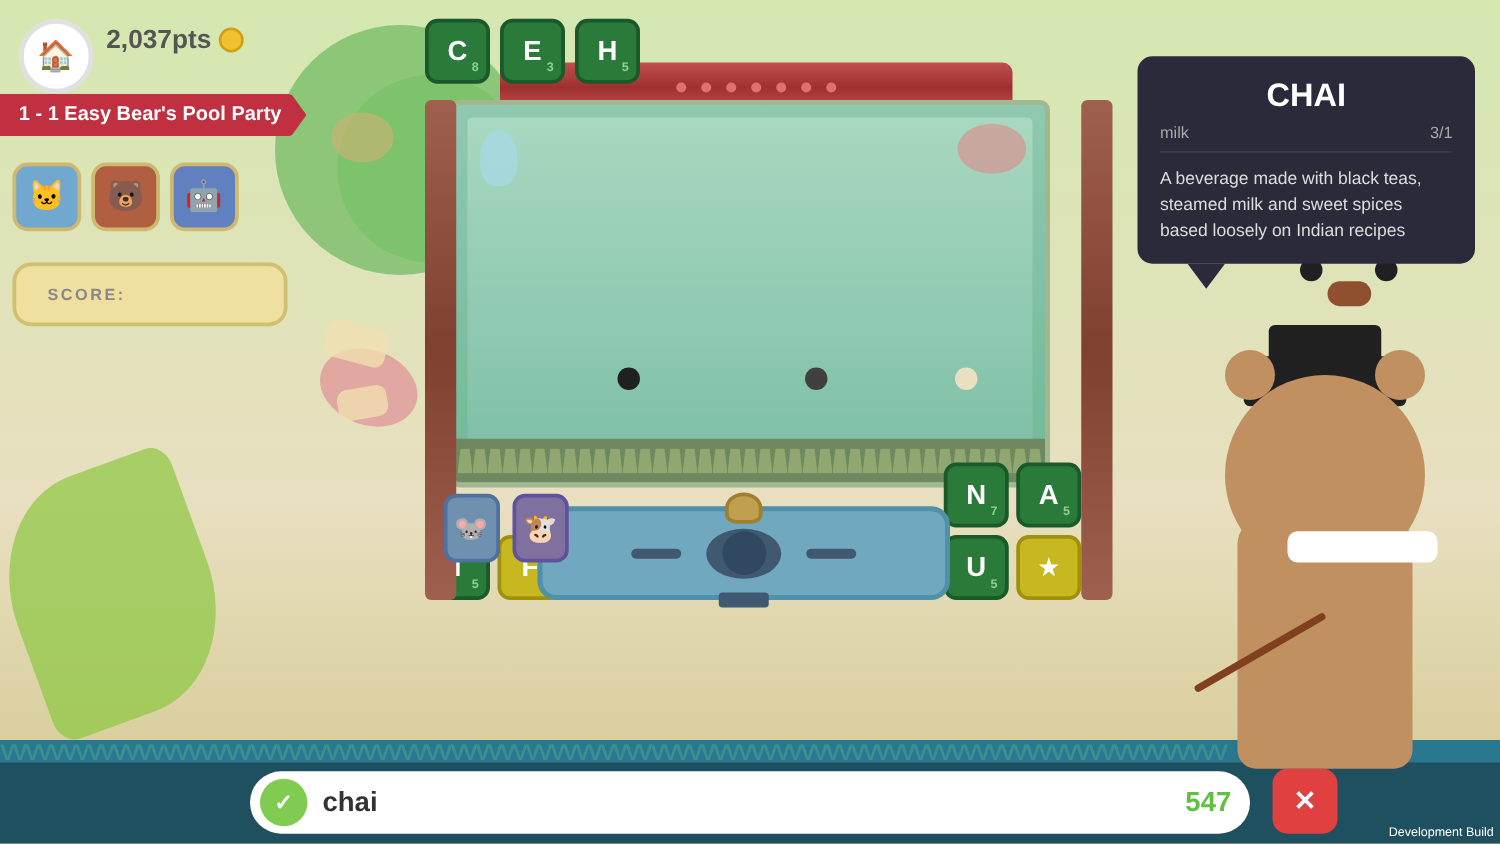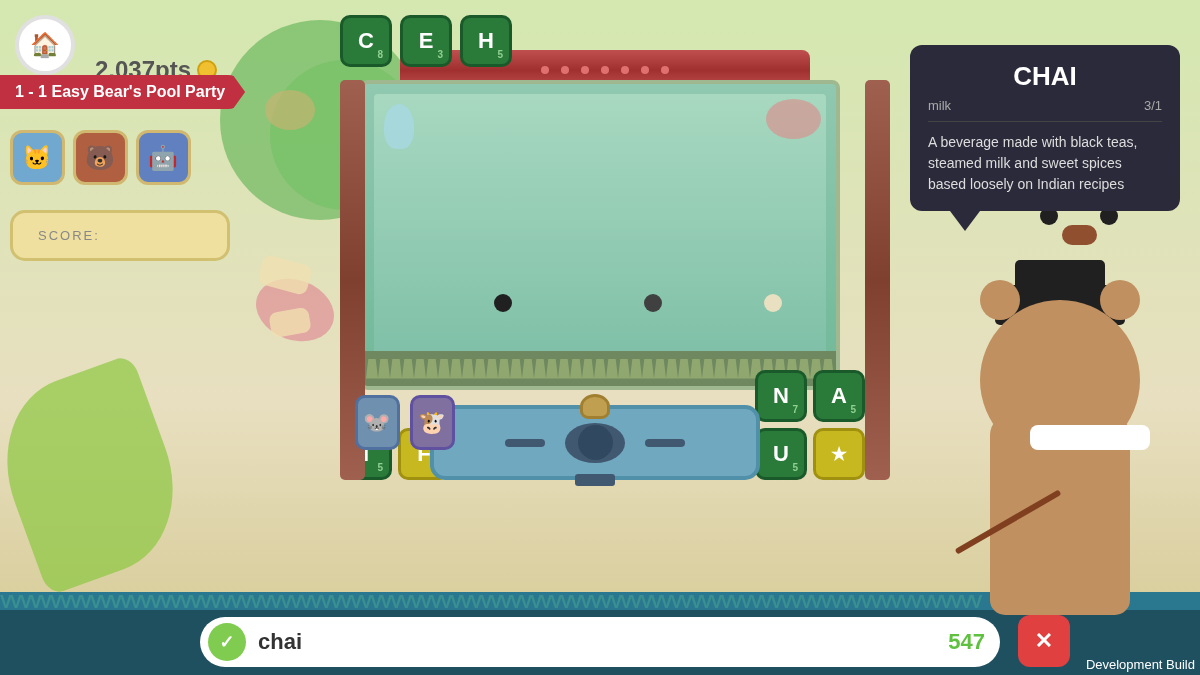--- a/index.html
+++ b/index.html
@@ -76,29 +76,28 @@
       justify-content: center;
       font-size: 24px;
       cursor: pointer;
       z-index: 10;
     }
 
     
     .points-display {
       position: absolute;
       top: 20px;
-      left: 95px;
+      left: 85px;
       display: flex;
       align-items: center;
       gap: 6px;
-      font-size: 24px;
+      font-size: 21px;
       font-weight: bold;
       color: #555;
       z-index: 10;
-      margin-top: 36px;
     }
     .points-coin {
       width: 20px; height: 20px;
       background: #f0c030;
       border-radius: 50%;
       border: 2px solid #d0a010;
     }
 
     
     .level-banner {
@@ -146,21 +145,21 @@
       background: #f0e0a0;
       border-radius: 15px;
       padding: 15px 25px;
       border: 3px solid #d0c070;
       z-index: 10;
       min-width: 220px;
     }
     .score-label {
       font-size: 13px;
       color: #888;
-      font-weight: normal;
+      font-weight: bold;
       letter-spacing: 2px;
     }
     .score-value {
       font-size: 38px;
       font-weight: bold;
       color: #444;
     }
 
     
     .game-area {
@@ -560,21 +559,21 @@
       font-weight: bold;
       z-index: 20;
       cursor: pointer;
     }
 
     
     .dev-build {
       position: absolute;
       bottom: 3px;
       right: 5px;
-      font-size: 13px;
+      font-size: 10px;
       color: white;
       z-index: 25;
     }
 
     
     .side-panel-left {
       position: absolute;
       top: 80px;
       left: 340px;
       width: 25px;

